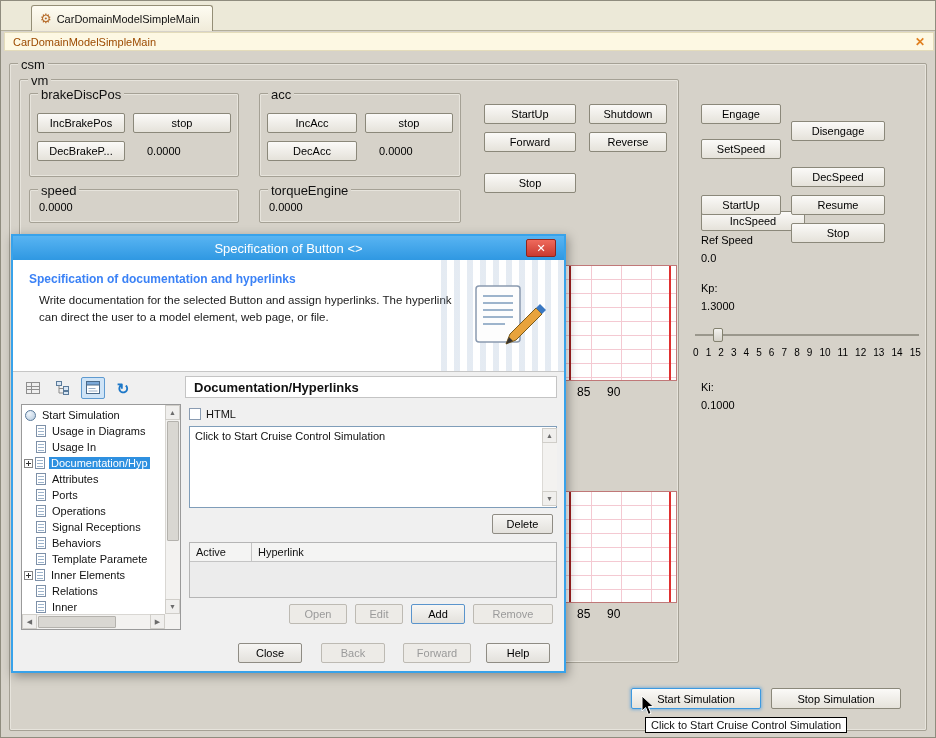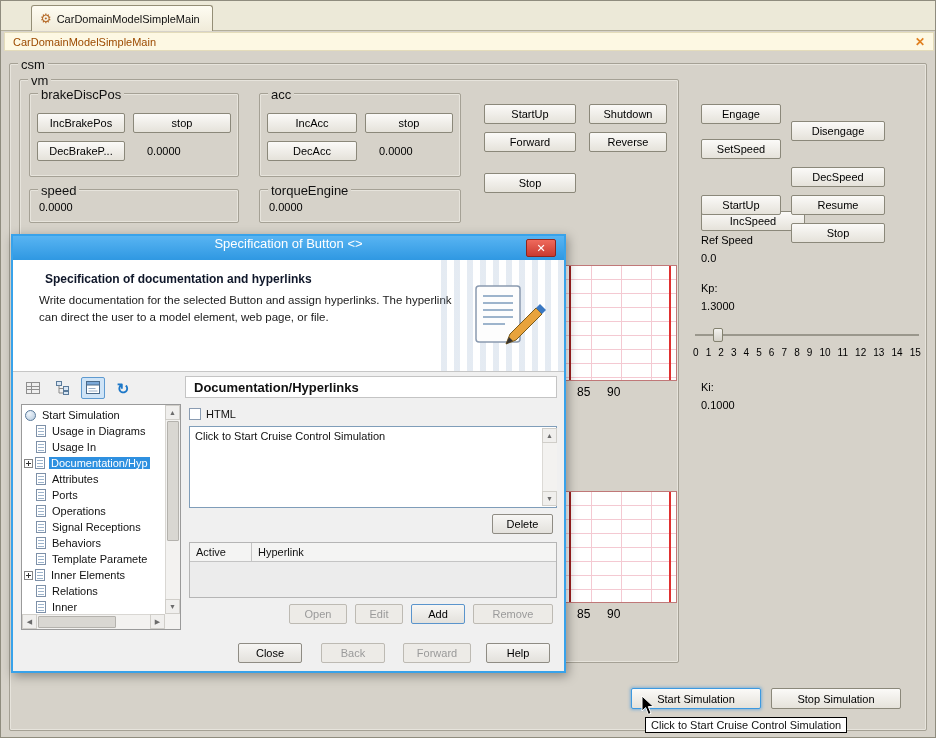--- a/index.html
+++ b/index.html
@@ -46,27 +46,27 @@
   .ticks { position:absolute; display:flex; justify-content:space-between; font-size:10px; color:#000; }
 
   
   .tooltip { position:absolute; background:#ffffff; border:1px solid #000; padding:1px 5px; font-size:11px; white-space:nowrap; z-index:70; }
   .cursor { position:absolute; z-index:80; }
 
   
   .dialog { position:absolute; left:10px; top:233px; width:555px; height:439px; background:#f0f0f0;
             border:2px solid #38a2ea; box-shadow:2px 3px 10px rgba(0,0,0,.35); z-index:50; }
   .dtitle { position:absolute; left:0; top:0; right:0; height:24px; background:linear-gradient(#58b4f2,#2f98e2);
-            display:flex; justify-content:center; color:#fff; font-size:13px; }
+            display:flex; align-items:center; justify-content:center; color:#fff; font-size:13px; }
   .dclose { position:absolute; right:8px; top:3px; width:30px; height:18px; background:linear-gradient(#ef6a5c,#c93a30);
             border:1px solid #8f251d; border-radius:2px; color:#fff; font-size:11px; display:flex; align-items:center; justify-content:center; }
   .banner { position:absolute; left:0; top:24px; right:0; height:112px; background:#fff; border-bottom:1px solid #c6c6c6; overflow:hidden; }
   .banner .stripes { position:absolute; right:0; top:0; width:130px; height:112px;
                      background:repeating-linear-gradient(90deg, rgba(150,175,205,0) 0 7px, rgba(150,175,205,.25) 7px 13px); }
-  .banner h1 { font-size:12px; font-weight:bold; margin:12px 0 6px 32px; color:#0f172a; }
+  .banner h1 { font-size:12px; font-weight:bold; margin:12px 0 6px 16px; color:#3b82f6; }
   .banner p { font-size:11.5px; line-height:1.45; margin-left:26px; width:420px; color:#1a1a1a; }
   .banner .bicon { position:absolute; right:18px; top:22px; }
 
   .toolbar { position:absolute; left:8px; top:140px; height:24px; display:flex; gap:6px; align-items:center; }
   .tbtn { width:24px; height:22px; display:flex; align-items:center; justify-content:center; border:1px solid transparent; }
   .tbtn.pressed { background:#cfe4f7; border:1px solid #5e9ad0; border-radius:2px; }
   .refresh { color:#1d78c8; font-size:15px; font-weight:bold; line-height:1; }
 
   .sechead { position:absolute; left:172px; top:140px; width:372px; height:22px; background:#fff; border:1px solid #c4c4c4;
              display:flex; align-items:center; padding-left:8px; font-size:13px; font-weight:bold; }

